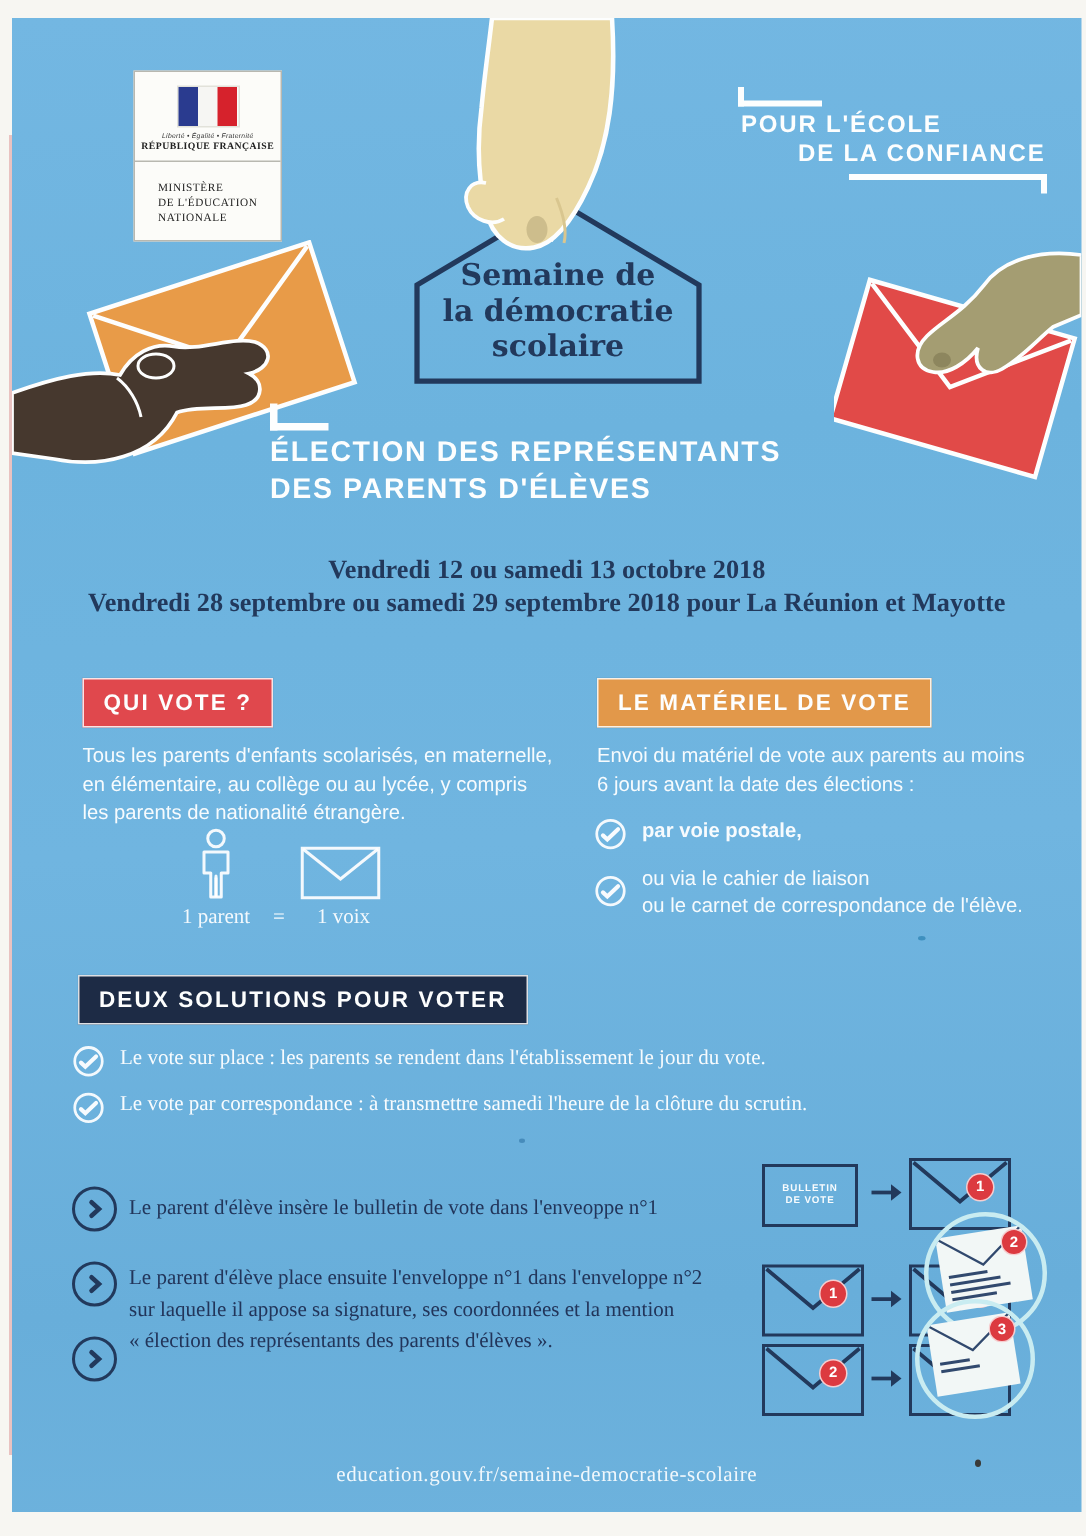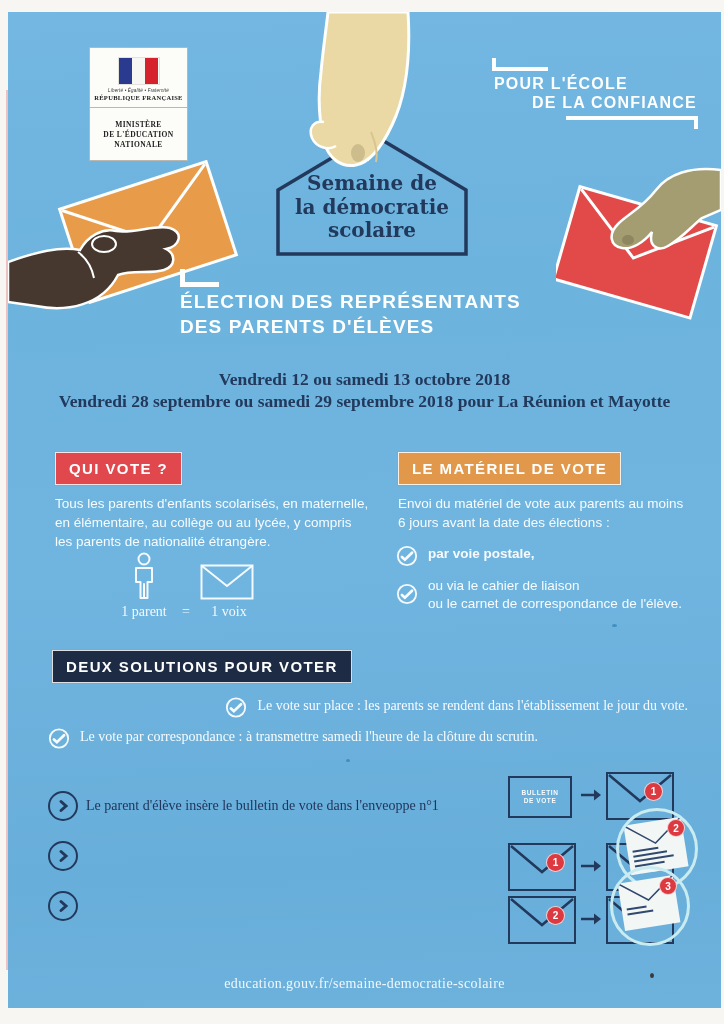--- a/index.html
+++ b/index.html
@@ -15,22 +15,22 @@
   .logo-box{left:81px;top:35px;width:97px;height:112px;background:#fcfcf9;border:1px solid #b8b8b0;
     display:flex;flex-direction:column;align-items:center;}
   .flag{margin-top:9px;width:40px;height:26px;display:flex;border:1px solid #e2e2da;}
   .flag div{flex:1;}
   .flag .b{background:#2a3b8f;}
   .flag .w{background:#f6f6f3;}
   .flag .r{background:#d6222c;}
   .motto{margin-top:3px;font-size:4.5px;color:#333;font-style:italic;letter-spacing:.2px;}
   .republic{font-family:"Liberation Serif",serif;font-size:6.5px;font-weight:bold;color:#222;letter-spacing:.3px;margin-top:1px;}
   .logo-div{width:100%;height:1px;background:#b8b8b0;margin-top:6px;}
-  .ministry{font-family:"Liberation Serif",serif;font-size:7.5px;font-weight:bold;color:#222;
-    text-align:center;line-height:10px;letter-spacing:.4px;margin-top:12px;}
+  .ministry{font-family:"Liberation Serif",serif;font-size:7.5px;font-weight:normal;color:#222;
+    line-height:10px;letter-spacing:.4px;margin-top:12px;}
 
   
   .slogan{left:484px;top:46px;width:210px;color:#fdfefe;}
   .slog-br-top{position:absolute;left:0;top:0;width:52px;height:9px;border-left:4px solid #fdfefe;border-bottom:4px solid #fdfefe;}
   .slog1{position:absolute;left:2px;top:17px;font-size:16px;font-weight:bold;letter-spacing:1.2px;}
   .slog2{position:absolute;left:40px;top:36px;font-size:16px;font-weight:bold;letter-spacing:1.2px;}
   .slog-br-bot{position:absolute;left:74px;top:58px;width:128px;height:9px;border-top:4px solid #fdfefe;border-right:4px solid #fdfefe;}
 
   
   .house-text{left:264px;top:160px;width:200px;text-align:center;color:#22395c;
@@ -196,21 +196,21 @@
         <circle cx="12" cy="12" r="10" fill="none" stroke="rgba(255,255,255,.92)" stroke-width="2"></circle>
         <path d="M6.5,13 l3.2,3 L17.5,8.5" fill="none" stroke="rgba(255,255,255,.95)" stroke-width="3" stroke-linecap="round"></path>
       </svg>
       <div class="check-txt-sans preline">ou via le cahier de liaison
 ou le carnet de correspondance de l'élève.</div>
     </div>
 
     <div class="abs" style="left:44px;top:638px;">
       <span class="chip chip-navy">DEUX SOLUTIONS POUR VOTER</span>
     </div>
-    <div class="abs check-row" style="left:40px;top:684px;width:640px;justify-content:flex-end;">
+    <div class="abs check-row" style="left:40px;top:684px;width:640px;">
       <svg class="check-ic" width="23" height="23" viewBox="0 0 24 24">
         <circle cx="12" cy="12" r="10" fill="none" stroke="rgba(255,255,255,.92)" stroke-width="2"></circle>
         <path d="M6.5,13 l3.2,3 L17.5,8.5" fill="none" stroke="rgba(255,255,255,.95)" stroke-width="3" stroke-linecap="round"></path>
       </svg>
       <div class="check-txt-serif">Le vote sur place : les parents se rendent dans l'établissement le jour du vote.</div>
     </div>
     <div class="abs check-row" style="left:40px;top:715px;width:650px;">
       <svg class="check-ic" width="23" height="23" viewBox="0 0 24 24">
         <circle cx="12" cy="12" r="10" fill="none" stroke="rgba(255,255,255,.92)" stroke-width="2"></circle>
         <path d="M6.5,13 l3.2,3 L17.5,8.5" fill="none" stroke="rgba(255,255,255,.95)" stroke-width="3" stroke-linecap="round"></path>
@@ -223,20 +223,23 @@
           <path d="M5,2.5 L10,7 L5,11.5" fill="none" stroke="#22395c" stroke-width="3" stroke-linecap="round"></path>
         </svg>
     </div>
     <div class="abs step-text preline" style="left:78px;top:783px;width:440px;">Le parent d'élève insère le bulletin de vote dans l'enveoppe n°1</div>
 
     <div class="abs chev" style="left:40px;top:829px;">
       <svg width="14" height="14" viewBox="0 0 14 14">
           <path d="M5,2.5 L10,7 L5,11.5" fill="none" stroke="#22395c" stroke-width="3" stroke-linecap="round"></path>
         </svg>
     </div>
+    <div class="abs step-text preline" style="left:78px;top:830px;width:450px;">Le parent d'élève place ensuite l'enveloppe n°1 dans l'enveloppe n°2
+sur laquelle il appose sa signature, ses coordonnées et la mention
+« élection des représentants des parents d'élèves ».</div>
 
     <div class="abs chev" style="left:40px;top:879px;">
       <svg width="14" height="14" viewBox="0 0 14 14">
           <path d="M5,2.5 L10,7 L5,11.5" fill="none" stroke="#22395c" stroke-width="3" stroke-linecap="round"></path>
         </svg>
     </div>
 
     <div>
 
       <div class="bulletin preline" style="left:500px;top:764px;">BULLETIN

